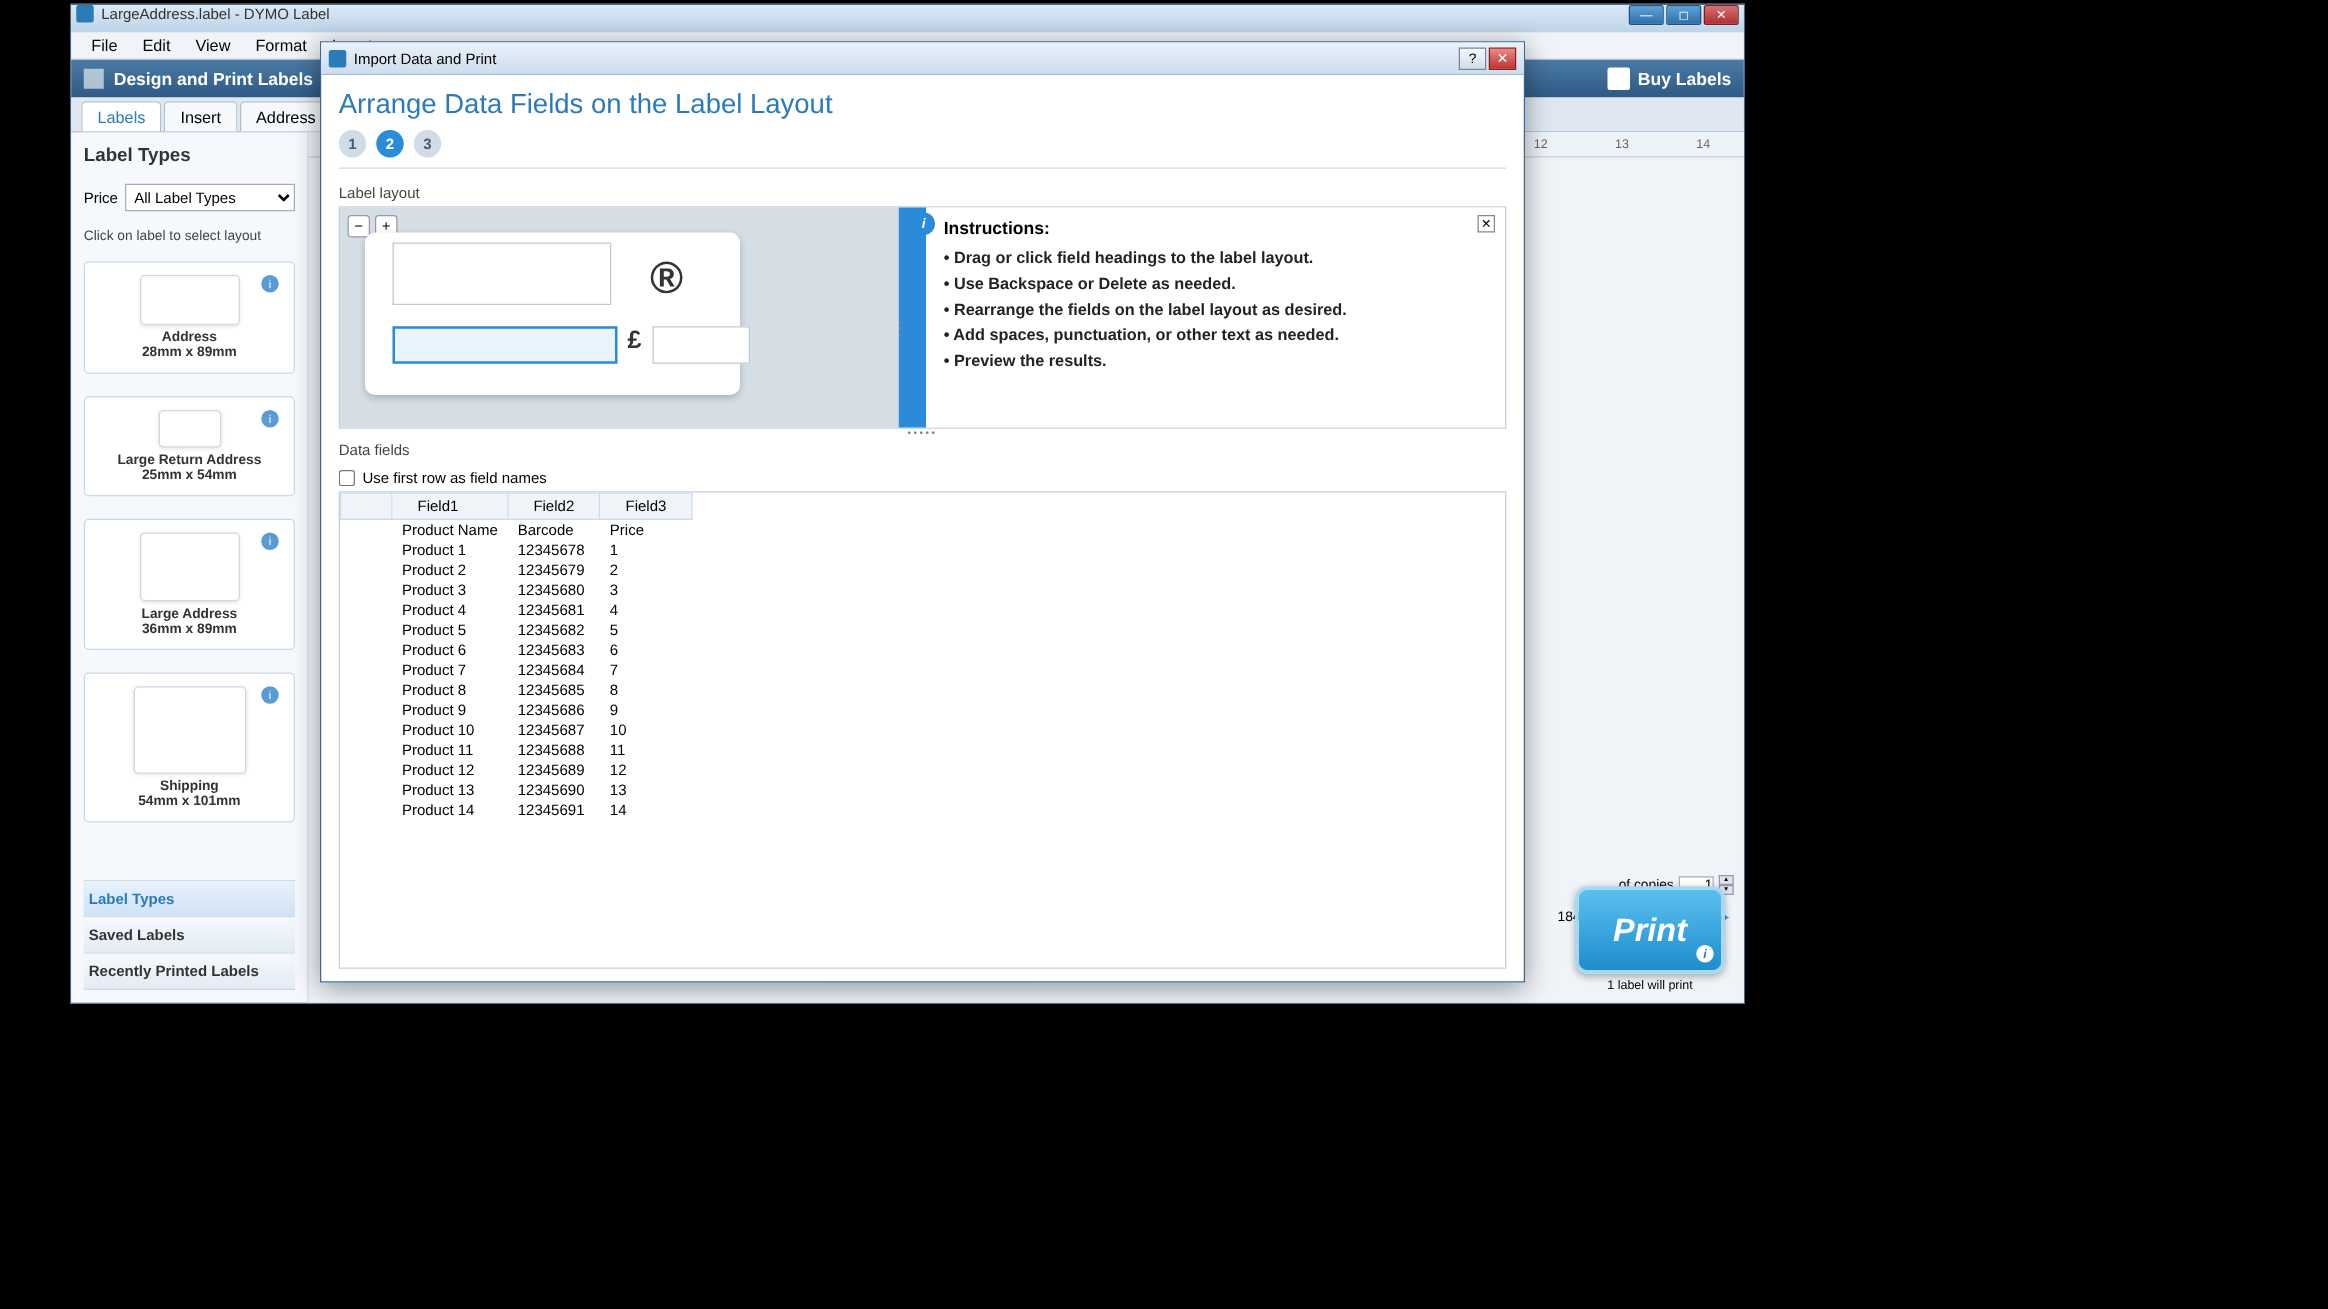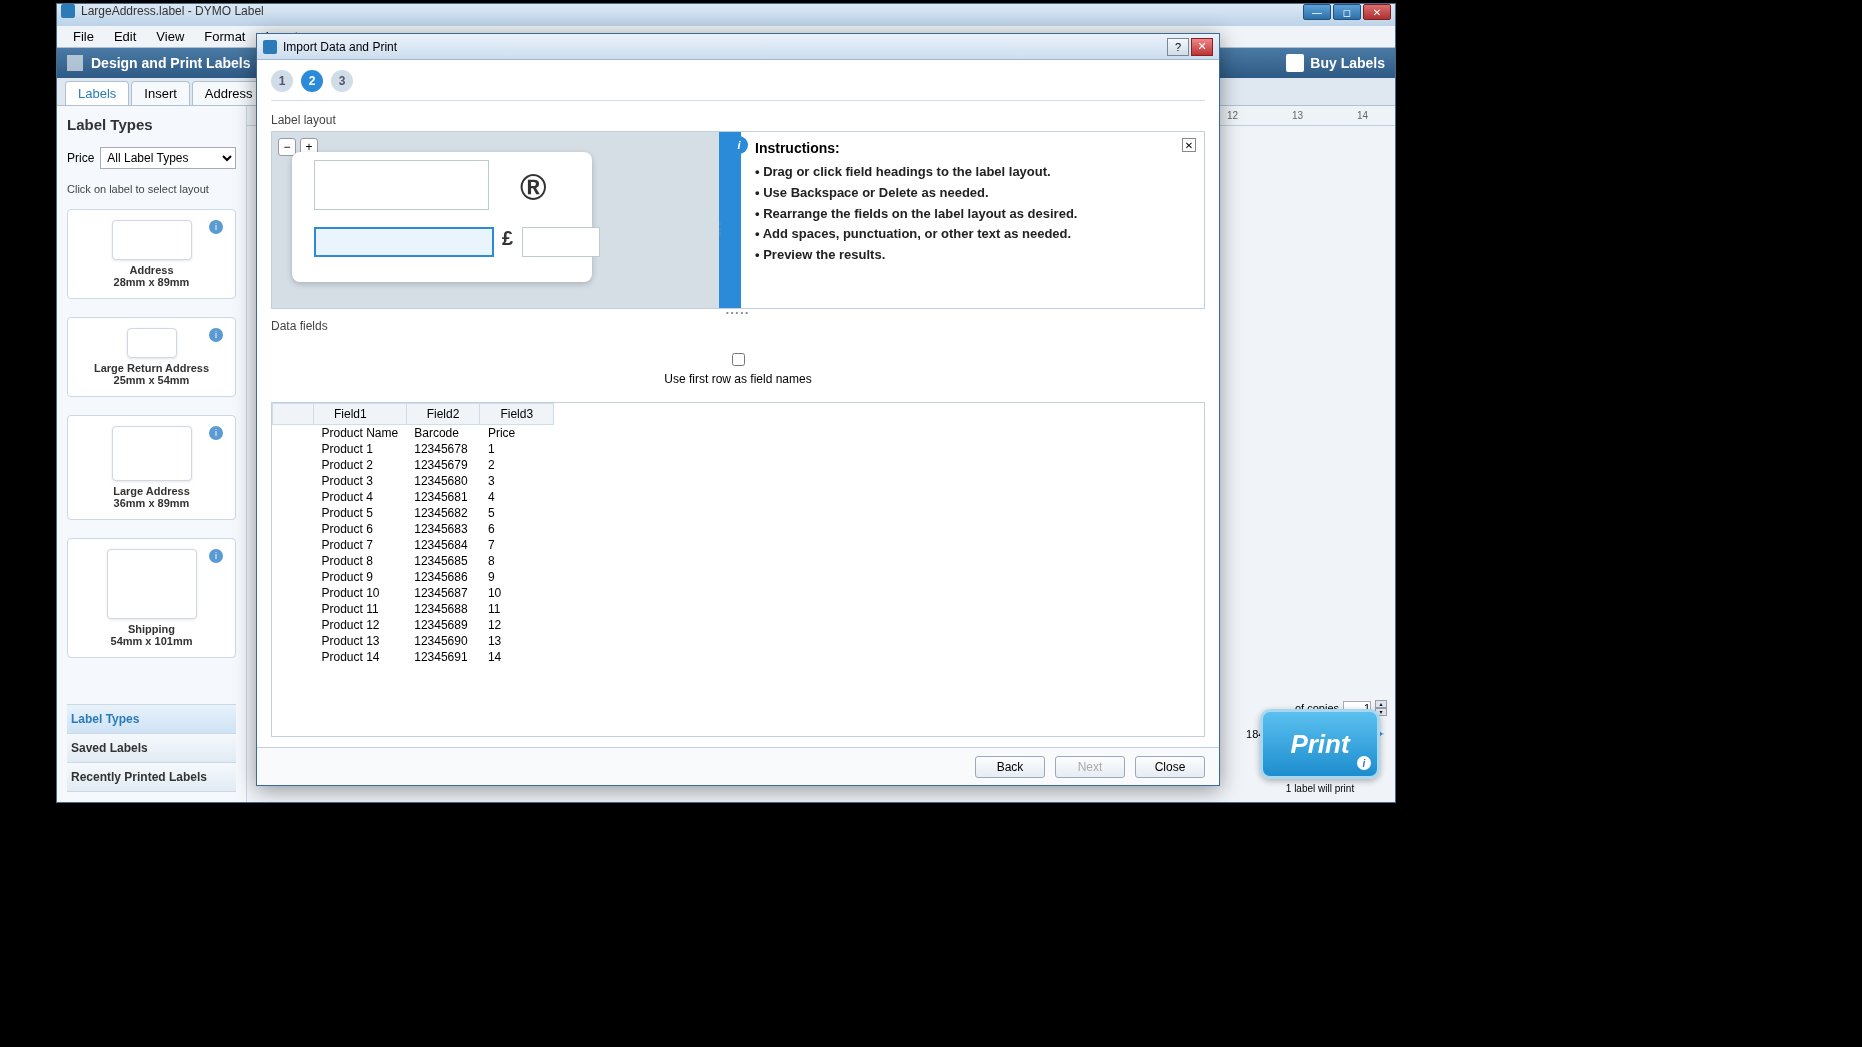--- a/index.html
+++ b/index.html
@@ -77,21 +77,21 @@
 .splitter-v::before { content: "⋮"; position: absolute; left: -6px; top: 50%; color: #789; font-size: 14px; }
 .cursor-arrow { position: absolute; left: 476px; top: 132px; font-size: 14px; color: #000; pointer-events: none; }
 .instructions { flex: 1; background: #fff; padding: 8px 14px; position: relative; }
 .instructions .info-badge { position: absolute; left: -11px; top: 4px; width: 18px; height: 18px; background: #2b8bd9; color: #fff; border-radius: 50%; font-size: 11px; font-style: italic; font-weight: bold; display: flex; align-items: center; justify-content: center; }
 .instructions h4 { font-size: 14px; font-weight: bold; margin-bottom: 6px; }
 .instructions ul { list-style: none; }
 .instructions li { font-size: 13px; color: #222; line-height: 1.6; font-weight: bold; }
 .instructions li::before { content: "• "; }
 .instructions .close-x { position: absolute; right: 8px; top: 6px; width: 14px; height: 14px; border: 1px solid #888; font-size: 10px; display: flex; align-items: center; justify-content: center; cursor: pointer; }
 .splitter-h { height: 6px; display: flex; justify-content: center; align-items: center; color: #789; font-size: 8px; letter-spacing: 2px; cursor: row-resize; }
-.checkbox-row { display: flex; align-items: center; gap: 6px; font-size: 12px; margin: 16px 0; flex-direction: column; }
+.checkbox-row { display: flex; align-items: flex-end; gap: 6px; font-size: 12px; margin: 4px 0; }
 .checkbox-row input { width: 13px; height: 13px; }
 .data-table-wrap { flex: 1; border: 1px solid #c0d0e0; overflow: auto; background: #fff; }
 table { border-collapse: collapse; font-size: 12px; width: auto; }
 th { background: #f0f4f9; border: 1px solid #d0dce8; padding: 3px 20px; font-weight: normal; text-align: left; }
 td { padding: 1px 8px; text-align: left; }
 .modal-footer { height: 38px; border-top: 1px solid #c0d0e0; display: flex; align-items: center; justify-content: flex-end; gap: 10px; padding: 0 14px; background: #f8fafc; }
 .modal-footer button { width: 70px; height: 22px; font-size: 12px; background: linear-gradient(#fdfdfd,#e6ecf3); border: 1px solid #9ab; border-radius: 3px; cursor: pointer; }
 .modal-footer button:disabled { color: #aaa; cursor: default; }
 .printer-combo { position: absolute; left: 410px; bottom: 16px; width: 175px; height: 22px; background: linear-gradient(#fff,#e6ecf3); border: 1px solid #9ab; border-radius: 3px; font-size: 12px; display: flex; align-items: center; padding: 0 6px; }
 .printer-combo::after { content: "▾"; margin-left: auto; color: #567; }
@@ -212,20 +212,21 @@
 <div class="modal">
   <div class="modal-title">
     <div class="mi"></div>
     <span>Import Data and Print</span>
     <div class="mctrls">
       <div class="mbtn">?</div>
       <div class="mbtn close">✕</div>
     </div>
   </div>
   <div class="modal-body">
+    <div class="modal-h1">Arrange Data Fields on the Label Layout</div>
     <div class="steps">
       <div class="step">1</div>
       <div class="step active">2</div>
       <div class="step">3</div>
     </div>
     <div class="section-label">Label layout</div>
     <div class="layout-row">
       <div class="layout-preview">
         <div class="zoom-ctrls">
           <div>−</div>
@@ -358,18 +359,13 @@
             <tr>
               <td></td>
               <td>Product 14</td>
               <td>12345691</td>
               <td>14</td>
             </tr>
           </tbody>
       </table>
     </div>
   </div>
-  <div class="modal-footer">
-    <button>Back</button>
-    <button disabled="">Next</button>
-    <button>Close</button>
-  </div>
 </div>
 
 </body></html>

